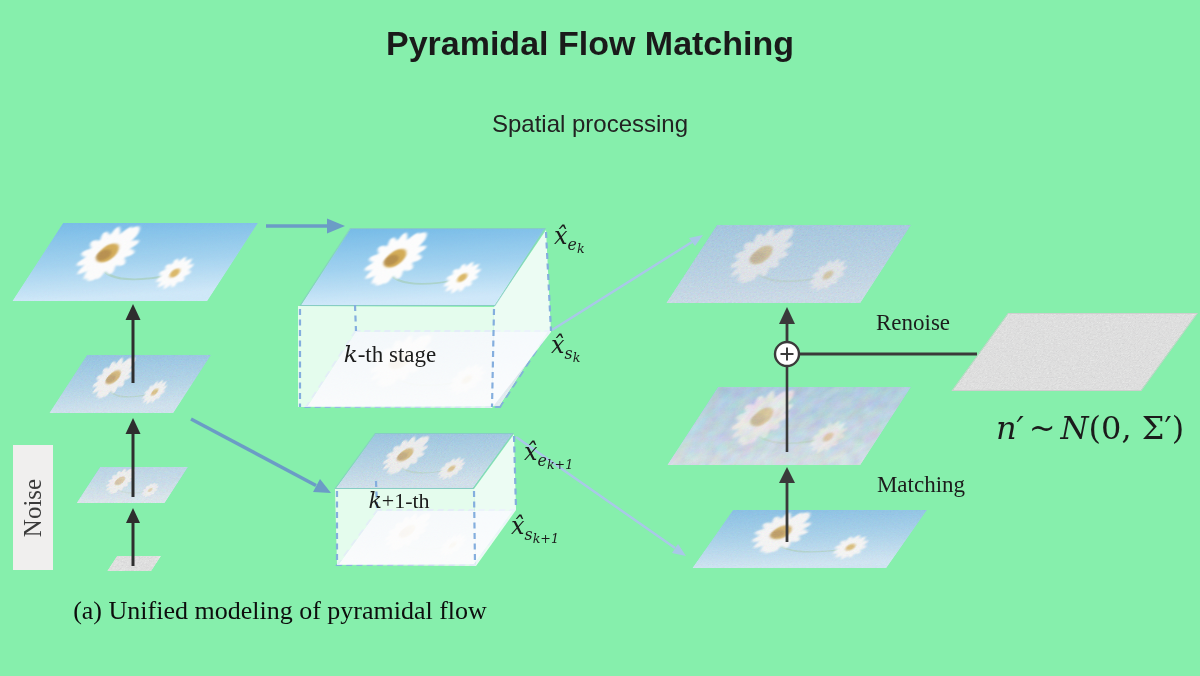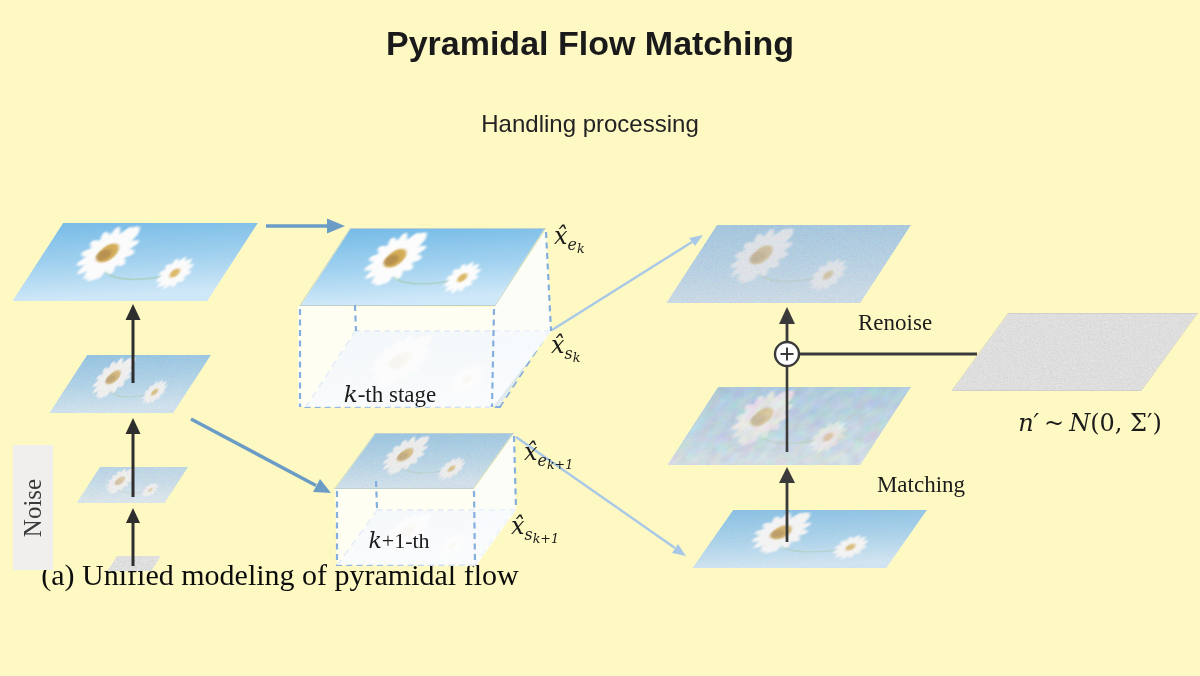--- a/index.html
+++ b/index.html
@@ -1,43 +1,43 @@
 <!DOCTYPE html>
 <html><head>
 <meta charset="utf-8">
 <style>
   html,body{margin:0;padding:0;background:#ffffff;}
-  #canvas{position:relative;width:1200px;height:676px;background:#fef9c3;overflow:hidden;
+  #canvas{position:relative;width:1200px;height:676px;background:#86efac;overflow:hidden;
           font-family:"Liberation Serif",serif;color:#1b1b1b;}
   .abs{position:absolute;}
   .pgram{position:absolute;transform-origin:top left;overflow:hidden;box-sizing:border-box;}
   .pgram svg{width:100%;height:100%;display:block;}
   .sk33{transform:skewX(-33deg);}
   .sk35{transform:skewX(-35deg);}
   .sk36{transform:skewX(-36deg);}
   .z1{z-index:1}.z2{z-index:2}.z3{z-index:3}.z4{z-index:4}
   .thinedge{border:1px solid rgba(137,175,216,0.55);}
   .dashedge{border:2px dashed #84aede;}
   .grayedge{border:1px solid #cfcfcf;}
   .title{left:0;top:24px;width:1180px;text-align:center;font-family:"Liberation Sans",sans-serif;
          font-size:34px;font-weight:600;color:#1a1a1a;}
   .subtitle{left:0;top:110px;width:1180px;text-align:center;font-family:"Liberation Sans",sans-serif;
          font-size:24px;font-weight:500;color:#222;}
-  .caption{top:558px;font-size:30px;text-align:center;color:#0d0d0d;}
-  .stagelabel{font-size:23px;text-align:center;color:#1c1c1c;z-index:5;margin-top:40px;}
+  .caption{top:596px;font-size:26px;text-align:center;color:#0d0d0d;}
+  .stagelabel{font-size:23px;text-align:center;color:#1c1c1c;z-index:5;}
   .stagelabel i{font-family:"DejaVu Serif",serif;}
   .sidelabel{font-size:23px;color:#1c1c1c;z-index:5;}
   .noisebox{left:13px;top:445px;width:40px;height:125px;background:#f0efee;z-index:1;}
   .noisebox span{position:absolute;left:50%;top:50%;transform:translate(-50%,-50%) rotate(-90deg);
          font-size:25px;color:#3a3a3a;white-space:nowrap;}
   .mlabel{position:absolute;font-family:"DejaVu Serif",serif;font-style:italic;font-size:24px;
          color:#1b1b1b;z-index:5;white-space:nowrap;}
   .mlabel sub{font-size:0.66em;vertical-align:-0.35em;margin-top:24px;}
   .mlabel sub sub{font-size:0.8em;vertical-align:-0.25em;}
-  .formula{left:985px;top:409px;width:210px;text-align:center;font-size:24px;z-index:5;
+  .formula{left:985px;top:409px;width:210px;text-align:center;font-size:32px;z-index:5;
          font-family:"DejaVu Serif",serif;}
   .formula .it{font-style:italic;}
   .formula .rel{margin:0 5px;}
   .overlay{left:0;top:0;}
 </style>
 </head>
 <body>
 
 <div id="canvas">
 
@@ -102,21 +102,21 @@
       <polygon points="298,306 494,307 492,408 298,407" fill="rgba(255,255,255,0.78)"></polygon>
       <polygon points="546,230 494,307 492,408 551,332" fill="rgba(253,254,255,0.86)"></polygon>
     </g>
     <g>
       <polygon points="335,489 474,489 476,566 337,565" fill="rgba(255,255,255,0.78)"></polygon>
       <polygon points="514,434 474,489 476,566 516,510" fill="rgba(253,254,255,0.86)"></polygon>
     </g>
   </svg>
 
   <div class="abs title">Pyramidal Flow Matching</div>
-  <div class="abs subtitle">Handling processing</div>
+  <div class="abs subtitle">Spatial processing</div>
 
   <div class="abs noisebox">
     <span>Noise</span>
   </div>
 
   <div class="pgram sk33 z3" style="left:63px;top:223px;width:195px;height:78px">
     <svg viewBox="0 0 200 78" preserveAspectRatio="none">
         <use href="#daisyArt"></use>
       <rect width="200" height="78" filter="url(#nFine)" opacity="0.1"></rect>
       </svg>
@@ -243,21 +243,21 @@
   </svg>
 
   <div class="abs stagelabel" style="left:330px;top:341px;width:120px"><i>k</i><span>-th stage</span></div>
   <div class="abs stagelabel" style="left:353px;top:488px;width:92px;font-size:22px"><i>k</i><span>+1-th</span></div>
 
   <div class="mlabel" style="left:554px;top:222px"><span>x̂</span><sub><span>e</span><sub>k</sub></sub></div>
   <div class="mlabel" style="left:551px;top:331px"><span>x̂</span><sub><span>s</span><sub>k</sub></sub></div>
   <div class="mlabel" style="left:524px;top:438px"><span>x̂</span><sub><span>e</span><sub>k+1</sub></sub></div>
   <div class="mlabel" style="left:511px;top:512px"><span>x̂</span><sub><span>s</span><sub>k+1</sub></sub></div>
 
-  <div class="abs sidelabel" style="left:858px;top:310px;width:110px;">Renoise</div>
+  <div class="abs sidelabel" style="left:858px;top:310px;width:110px;text-align:center">Renoise</div>
   <div class="abs sidelabel" style="left:856px;top:472px;width:130px;text-align:center">Matching</div>
   <div class="abs formula">
     <span class="it">n′</span><span class="rel">~</span><span class="it">N</span><span>(0, Σ′)</span>
   </div>
 
   <div class="abs caption" style="left:10px;width:540px">(a) Unified modeling of pyramidal flow</div>
 
 </div>
 
 </body></html>

